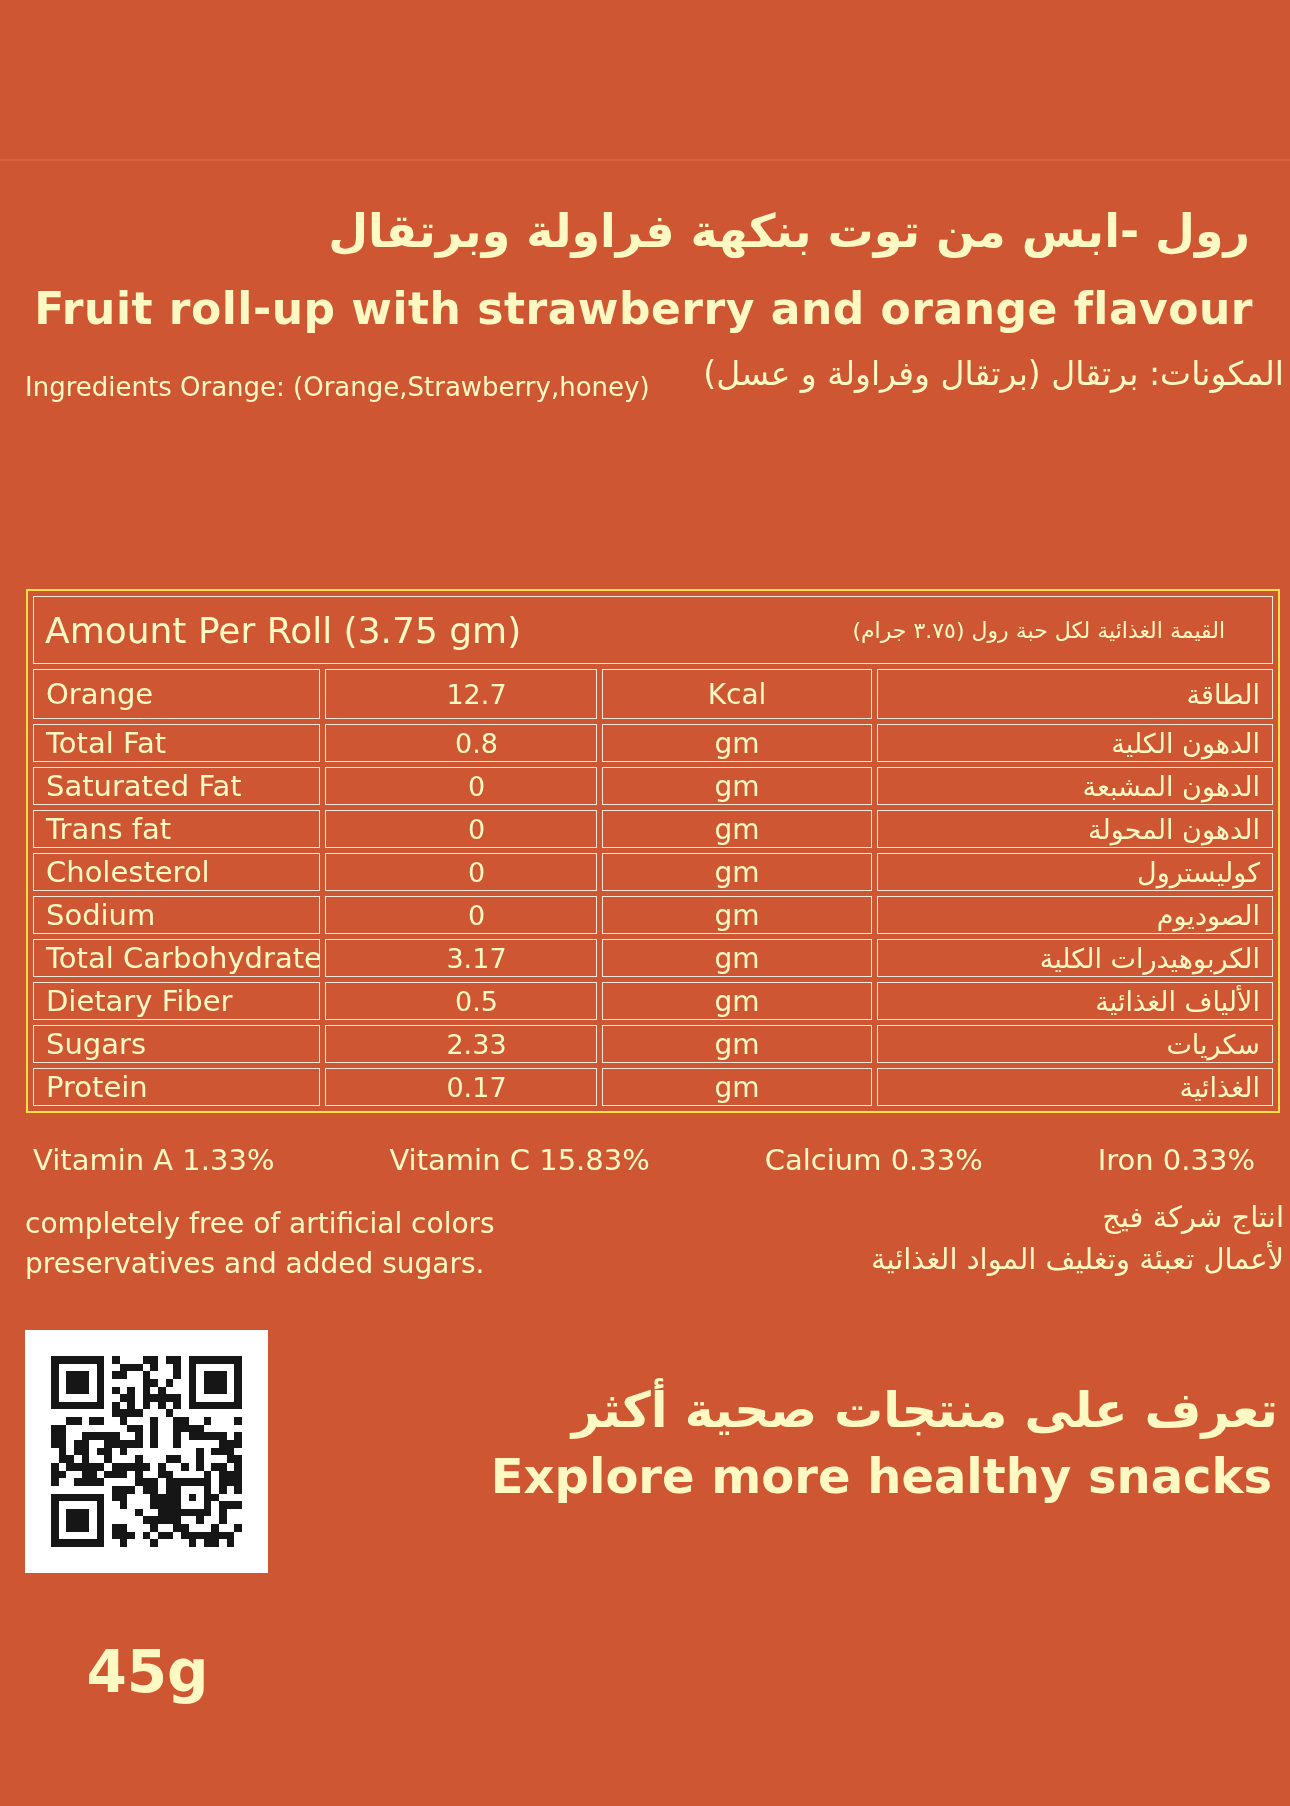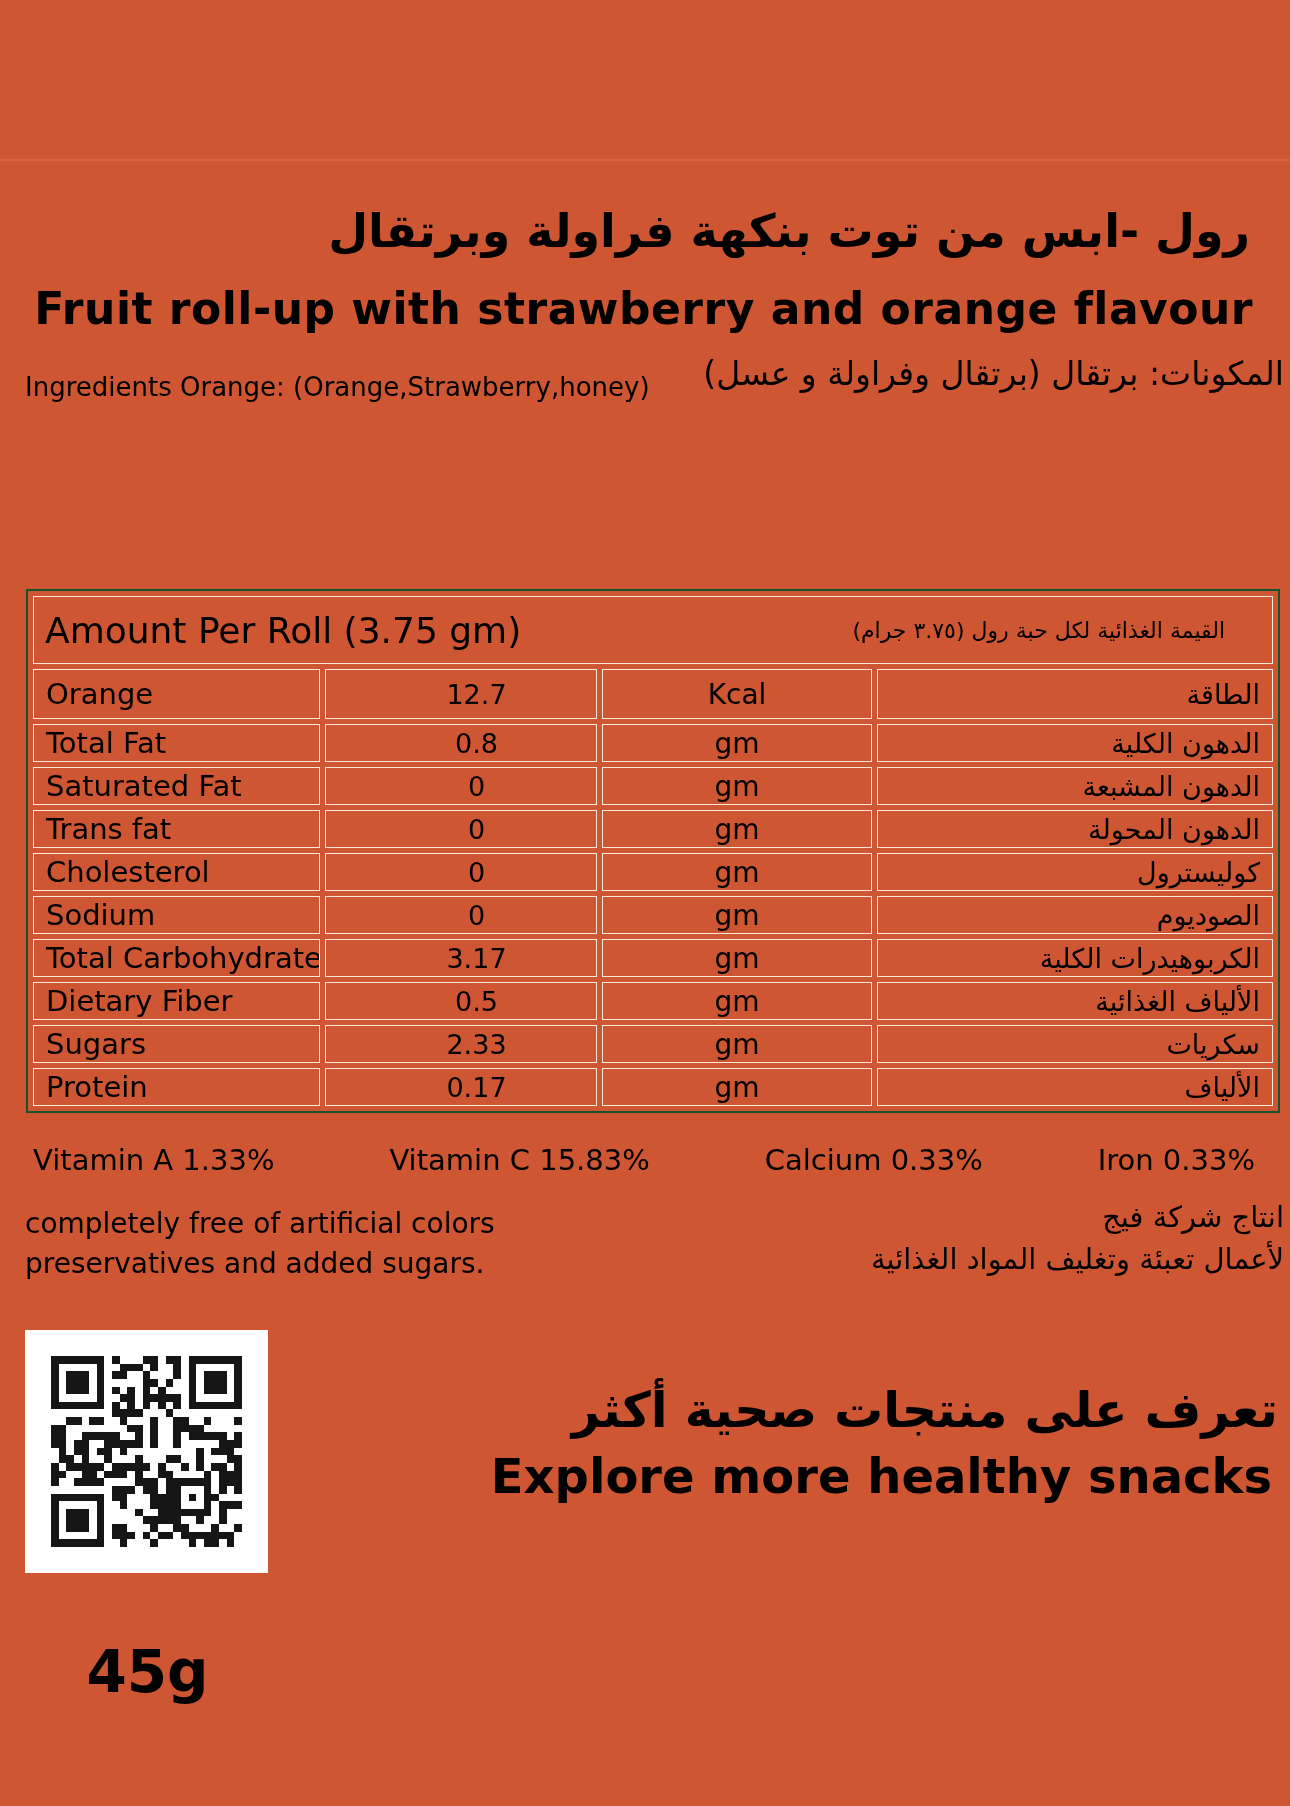--- a/index.html
+++ b/index.html
@@ -1,27 +1,27 @@
 <!DOCTYPE html>
 <html><head>
 <meta charset="utf-8">
 <style>
   html,body{margin:0;padding:0;background:#ce5632;}
-  .page{position:relative;width:1290px;height:1806px;background:#ce5632;color:#000000;
+  .page{position:relative;width:1290px;height:1806px;background:#ce5632;color:#fef9c3;
         font-family:"DejaVu Sans",sans-serif;overflow:hidden;}
   .top-divider{position:absolute;top:159px;left:0;right:0;height:2px;background:#de6c46;opacity:.6;}
 
   .title-ar{position:absolute;top:204px;right:40px;font-size:46px;font-weight:bold;direction:rtl;white-space:nowrap;}
   .title-en{position:absolute;top:283px;left:0;right:37px;text-align:right;font-size:44px;font-weight:bold;white-space:nowrap;letter-spacing:.5px;}
 
   .ing-en{position:absolute;top:372px;left:25px;font-size:26px;}
   .ing-ar{position:absolute;top:354px;right:6px;font-size:33px;direction:rtl;}
 
   table.nut{position:absolute;top:589px;left:26px;width:1254px;table-layout:fixed;
-            border-collapse:separate;border-spacing:5px;border:2px solid #14532d;}
+            border-collapse:separate;border-spacing:5px;border:2px solid #fde047;}
   .nut td{border:1.5px solid #f6e8d8;overflow:hidden;white-space:nowrap;}
   .nut tr.hdr td{height:64px;}
   .hdr-flex{display:flex;justify-content:space-between;align-items:center;width:100%;}
   .hdr-en{font-size:36px;padding-left:10px;}
   .hdr-ar{font-size:22px;padding-right:46px;direction:rtl;}
   .nut td.en{text-align:left;padding-left:12px;font-size:29px;}
   .nut td.val{text-align:center;font-size:27px;padding-left:32px;}
   .nut td.unit{text-align:center;font-size:28px;}
   .nut td.ar{text-align:right;padding-right:12px;font-size:27px;direction:rtl;}
   .nut tr.energy td{height:46px;}
@@ -121,21 +121,21 @@
     <tr class="norm">
       <td class="en">Sugars</td>
       <td class="val">2.33</td>
       <td class="unit">gm</td>
       <td class="ar">سكريات</td>
     </tr>
     <tr class="norm">
       <td class="en">Protein</td>
       <td class="val">0.17</td>
       <td class="unit">gm</td>
-      <td class="ar">الألياف</td>
+      <td class="ar">الغذائية</td>
     </tr>
   </tbody>
     </table>
 
   <div class="vits">
     <span>Vitamin A 1.33%</span>
     <span>Vitamin C 15.83%</span>
     <span>Calcium 0.33%</span>
     <span>Iron 0.33%</span>
   </div>

